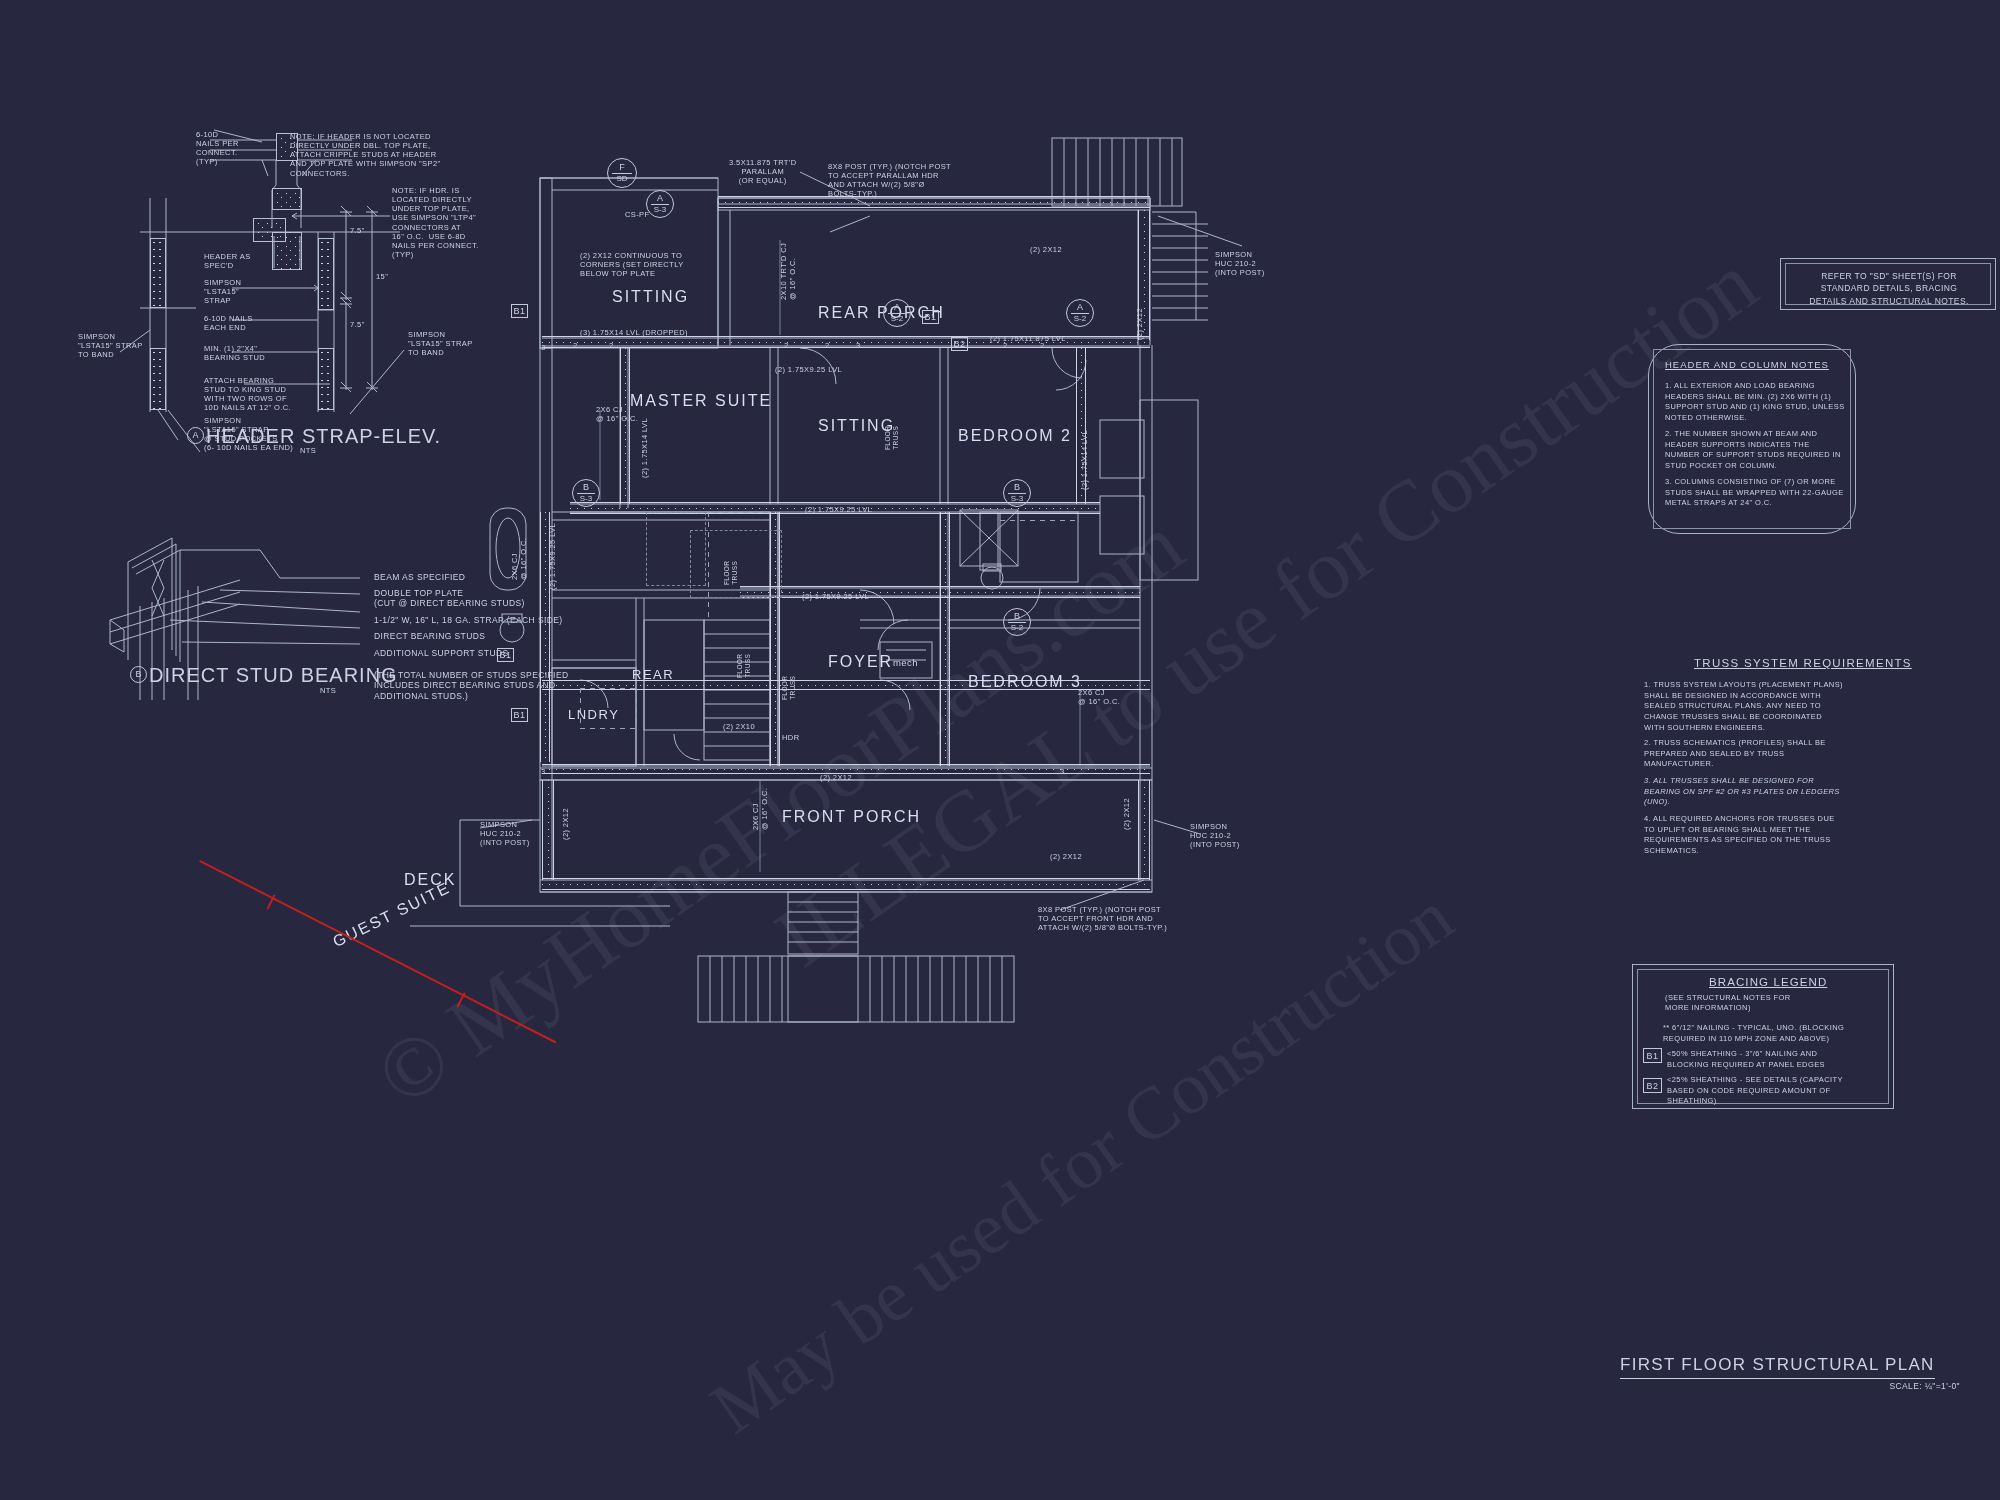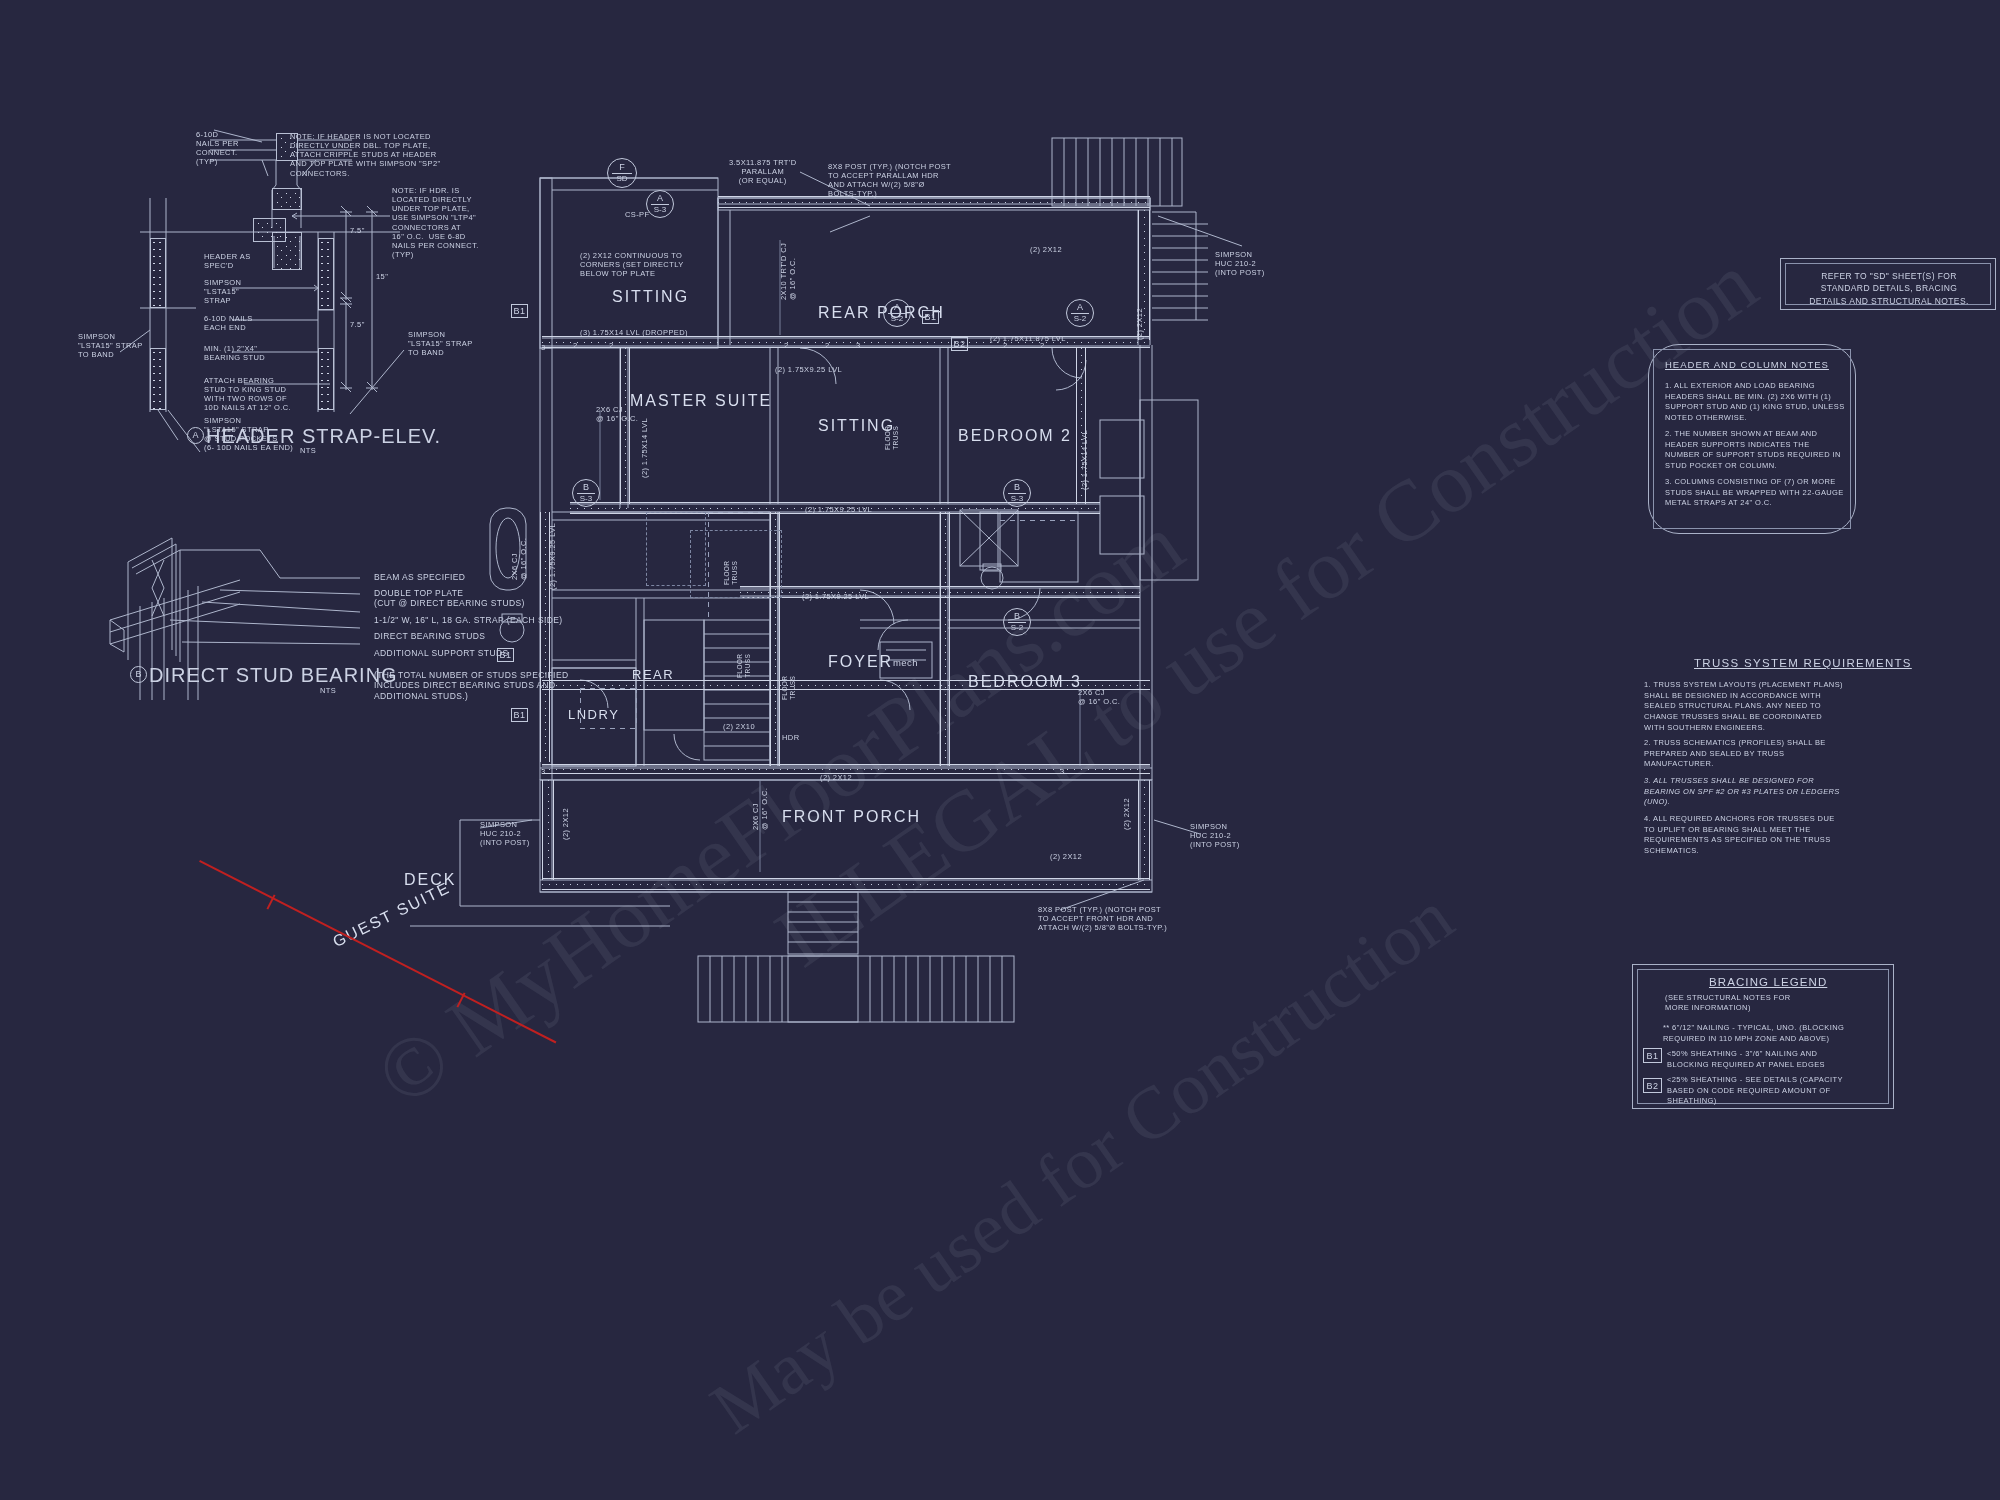--- a/index.html
+++ b/index.html
@@ -716,14 +716,18 @@
   <div class="txt t7" style="left:1003px;top:341px;">2</div>
   <div class="txt t7" style="left:1040px;top:341px;">2</div>
   <div class="txt t7" style="left:541px;top:767px;">3</div>
   <div class="txt t7" style="left:1060px;top:767px;">3</div>
   <div class="txt t7" style="left:541px;top:343px;">3</div>
 
   <div class="redline" style="left:200px;top:860px;width:400px;transform:rotate(27deg);"></div>
   <div class="redtick" style="left:270px;top:894px;transform:rotate(27deg);"></div>
   <div class="redtick" style="left:460px;top:992px;transform:rotate(27deg);"></div>
 
+  <div class="abs" style="left:1620px;top:1355px;width:340px;height:60px;">
+    <div class="txt t17" style="left:0;top:0;letter-spacing:1.3px;border-bottom:1px solid #ccd2e4;padding-bottom:2px;">FIRST FLOOR STRUCTURAL PLAN</div>
+    <div class="txt t8" style="right:0;top:26px;left:auto;">SCALE: ¼"=1'-0"</div>
+  </div>
 
 </div>
 
 </body></html>

